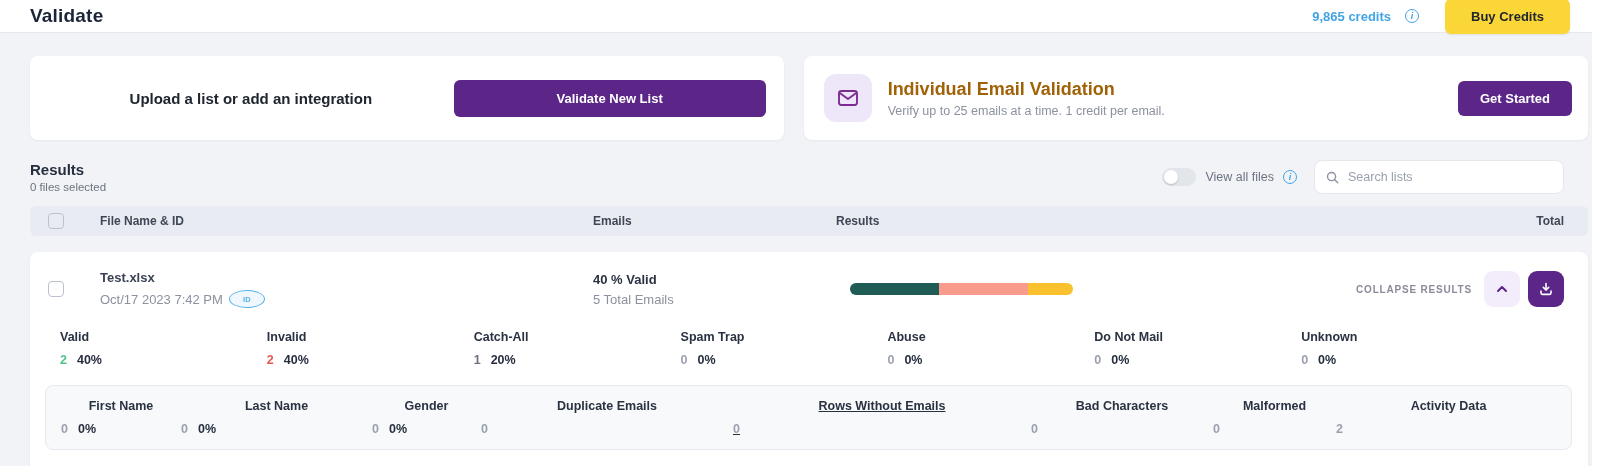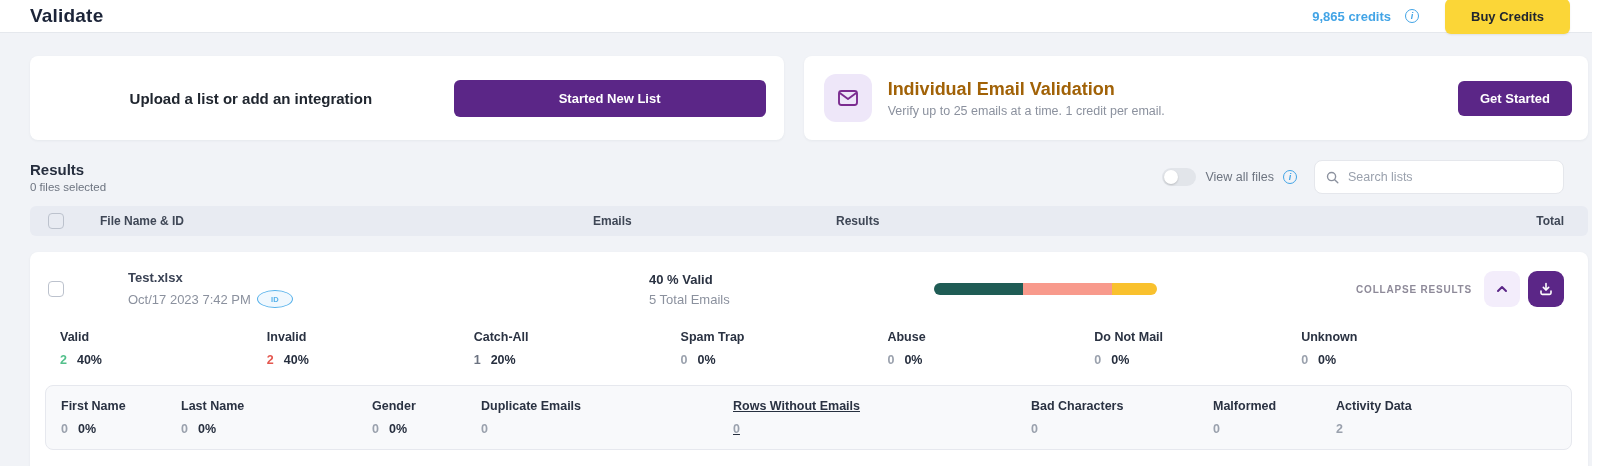--- a/index.html
+++ b/index.html
@@ -79,21 +79,21 @@
   }
   .th-action { justify-self:end; }
   .checkbox {
     width:16px; height:16px; border:1.5px solid #bcc2cd; border-radius:4px; background:#ffffff;
     display:inline-block; cursor:pointer;
   }
   .results-card {
     margin-top:16px; background:#ffffff; border-radius:8px;
     box-shadow:0 1px 3px rgba(20,30,60,.05); padding:18px 0 14px 0;
   }
-  .file-row { padding:0 24px 0 18px;gap:28px; }
+  .file-row { padding:0 24px 0 18px; }
   .file-name { font-size:13px; font-weight:600; color:#3a4254; margin-bottom:5px; }
   .file-date { font-size:13px; color:#8b919e; display:flex; align-items:center; gap:6px; }
   .id-badge {
     width:36px; height:18px; border:1.5px solid #54b0ea; border-radius:50%;
     color:#54b0ea; background:#f0f8fe; font-size:7.5px; font-weight:700;
     display:inline-flex; align-items:center; justify-content:center; cursor:pointer;
   }
   .emails-valid { font-size:13px; font-weight:700; color:#2a3242; margin-bottom:5px; }
   .emails-total { font-size:13px; color:#8b919e; }
   .progress-bar {
@@ -113,21 +113,21 @@
   .stats-row {
     margin-top:22px; padding:0 80px 0 30px;
     display:grid; grid-template-columns:repeat(7,1fr);
   }
   .stat-label { font-size:12.5px; font-weight:600; color:#2a3242; margin-bottom:9px; }
   .stat-vals { font-size:12.5px; display:flex; gap:10px; }
   .stat-count { font-weight:600; }
   .stat-pct { font-weight:700; color:#262e3e; }
   .file-stats-box {
     margin:18px 16px 16px 15px; background:#f8f9fb; border:1px solid #e6e8ee;
-    border-radius:8px; padding:13px 10px 13px 15px; display:flex;
+    border-radius:8px; padding:13px 10px 13px 15px; display:flex;text-align:center;
   }
   .fs-item-0 { width:120px; } .fs-item-1 { width:191px; } .fs-item-2 { width:109px; }
   .fs-item-3 { width:252px; } .fs-item-4 { width:298px;text-decoration:underline; } .fs-item-5 { width:182px; }
   .fs-item-6 { width:123px; } .fs-item-7 { flex:1; }
   .fs-label { font-size:12.5px; font-weight:600; color:#2a3242; margin-bottom:9px; }
   .fs-vals { font-size:12.5px; display:flex; gap:10px; }
   .fs-count { color:#9aa1ad; font-weight:600; }
   .fs-pct { font-weight:700; color:#262e3e; }
   .scrollbar-track {
     position:fixed; top:0; right:0; width:8px; height:466px; background:#ffffff;
@@ -144,21 +144,21 @@
     <span class="info-ic">i</span>
     <button class="btn btn-yellow">Buy Credits</button>
   </div>
 </div>
 
 <div class="main">
 
   <div class="cards">
     <div class="card card-upload">
       <div class="upload-text">Upload a list or add an integration</div>
-      <button class="btn btn-purple">Started New List</button>
+      <button class="btn btn-purple">Validate New List</button>
     </div>
     <div class="card card-iev">
       <div class="iev-icon">
         <svg width="24" height="24" viewBox="0 0 24 24" fill="none" stroke="#7b2c90" stroke-width="1.9" stroke-linecap="round" stroke-linejoin="round">
           <rect x="3" y="5" width="18" height="14" rx="2.5"></rect>
           <polyline points="4.5,7.5 12,13 19.5,7.5"></polyline>
         </svg>
       </div>
       <div class="iev-text">
         <div class="iev-title">Individual Email Validation</div>

